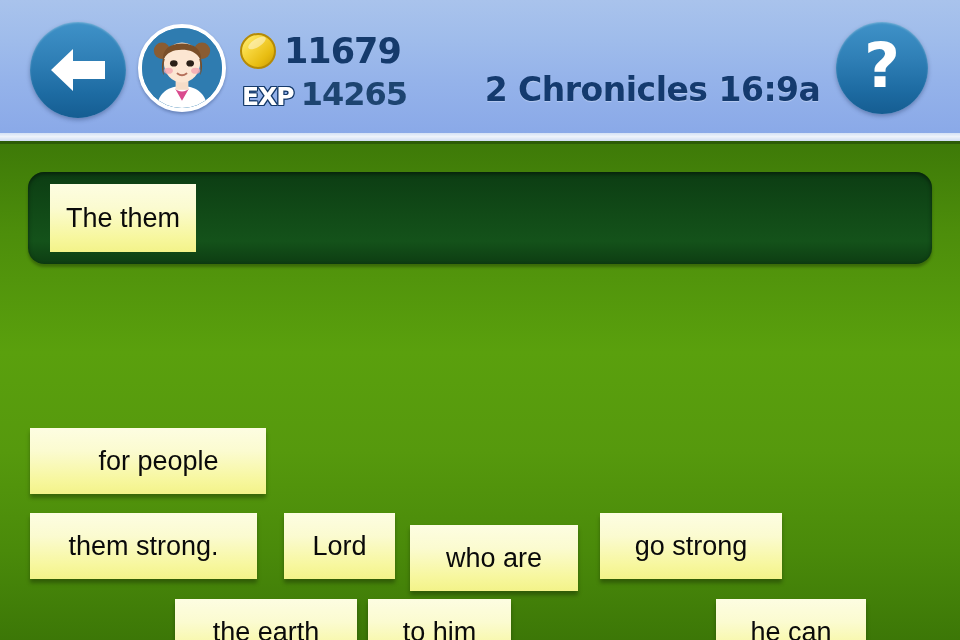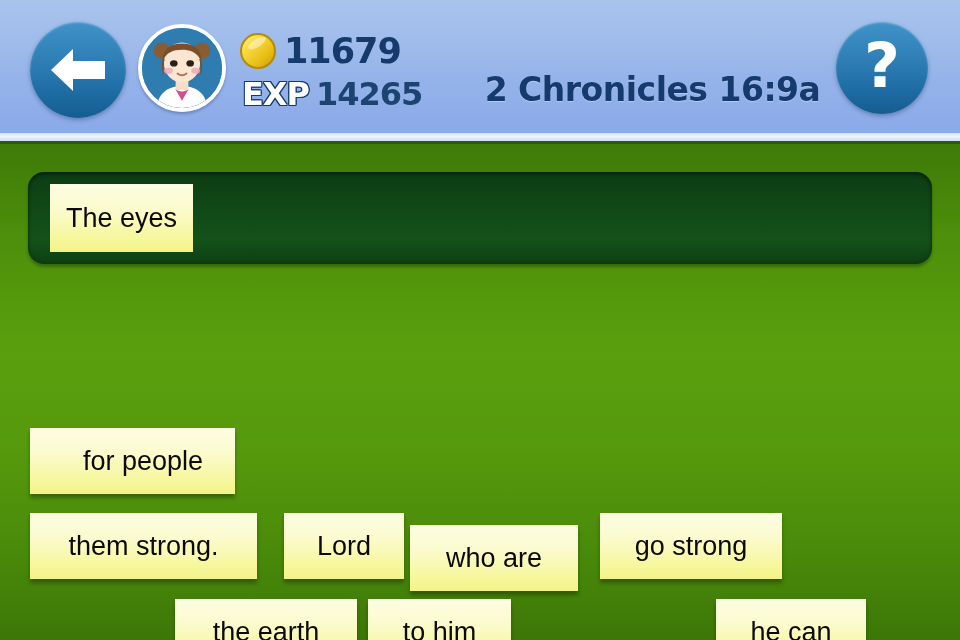--- a/index.html
+++ b/index.html
@@ -110,21 +110,21 @@
     font-family: "DejaVu Sans", sans-serif;
     font-size: 35px;
     font-weight: bold;
     color: #153a6b;
     letter-spacing: -1px;
     line-height: 36px;
   }
   #exp-row { position: absolute; left: 2px; top: 42px; display:flex; align-items:baseline; }
   #exp-label {
     font-family: "DejaVu Sans", sans-serif;
-    font-size: 32px;
+    font-size: 25px;
     font-weight: bold;
     color: #ffffff;
     letter-spacing: -1px;
     text-shadow: -1px 0 #153a6b, 0 -1px #153a6b, 1px 0 #153a6b, 0 1px #153a6b,
                  1px 1px #153a6b, -1px -1px #153a6b, 1px -1px #153a6b, -1px 1px #153a6b;
   }
   #exp-value {
     margin-left: 7px;
     font-family: "DejaVu Sans", sans-serif;
     font-size: 32px;
@@ -260,28 +260,28 @@
     </div>
   </div>
 
   <div id="header-strip"></div>
   <div id="header-bottom-line"></div>
 
   <div id="board">
 
     <div id="answer-slot">
       <div id="answer-tiles">
-          <div class="tile tile-placed">The eyes</div>
+          <div class="tile tile-placed">The them</div>
         </div>
     </div>
 
     <div id="word-bank">
-        <div class="tile tile-loose" style="left: 30px; top: 284px; width: 205px; padding-left: 21px;">for people</div>
+        <div class="tile tile-loose" style="left: 30px; top: 284px; width: 236px; padding-left: 21px;">for people</div>
         <div class="tile tile-loose" style="left: 30px; top: 369px; width: 227px;">them strong.</div>
-        <div class="tile tile-loose" style="left: 284px; top: 369px; width: 120px;">Lord</div>
+        <div class="tile tile-loose" style="left: 284px; top: 369px; width: 111px;">Lord</div>
         <div class="tile tile-loose" style="left: 410px; top: 369px; width: 168px; margin-top: 12px;">who are</div>
         <div class="tile tile-loose" style="left: 600px; top: 369px; width: 182px;">go strong</div>
         <div class="tile tile-loose" style="left: 175px; top: 455px; width: 182px;">the earth</div>
         <div class="tile tile-loose" style="left: 368px; top: 455px; width: 143px;">to him</div>
         <div class="tile tile-loose" style="left: 716px; top: 455px; width: 150px;">he can</div>
       </div>
 
   </div>
 </div>
 

